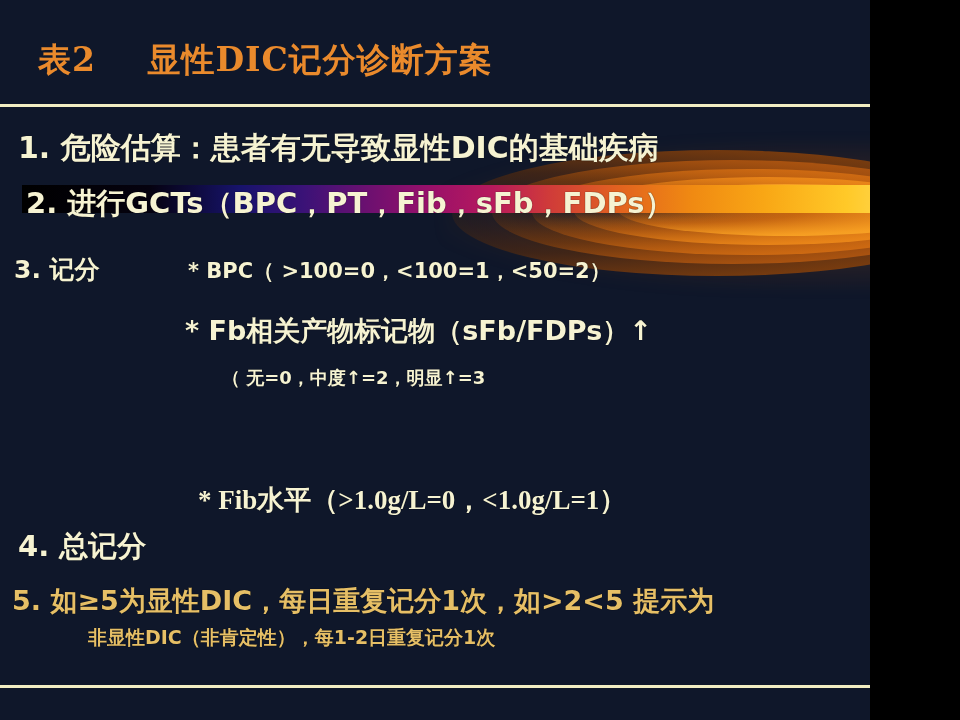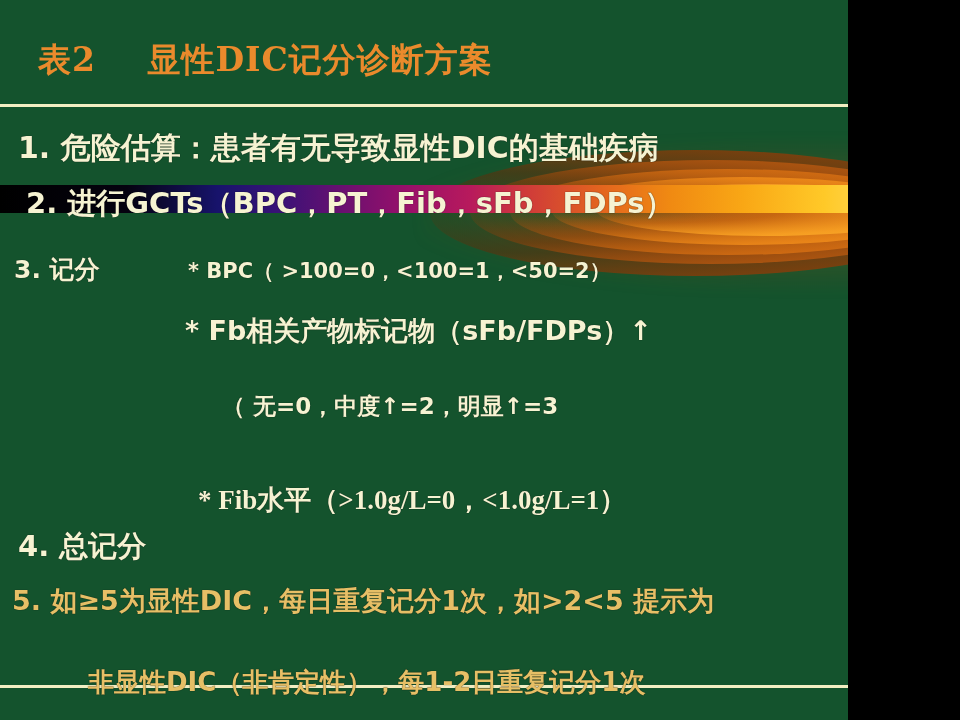--- a/index.html
+++ b/index.html
@@ -4,23 +4,24 @@
 <style>
   html, body {
     margin: 0;
     padding: 0;
     background: #000;
   }
   #slide {
     position: relative;
     width: 848px;
     height: 720px;
-    background: #14532d;
+    background: #0f172a;
     overflow: hidden;
     font-family: "DejaVu Sans", sans-serif;
+    padding-left: 22px;
   }
 
   
   .deco-layer {
     position: absolute;
     pointer-events: none;
   }
   .deco-ellipse {
     position: absolute;
     border-radius: 50%;
@@ -97,31 +98,31 @@
     font-family: "DejaVu Sans", sans-serif;
     font-weight: bold;
     color: #f6f3d2;
     text-shadow: 0 0 1px rgba(0,0,0,0.9);
   }
   .l1  { left: 18px;  top: 128px; font-size: 30px; letter-spacing: 0px; text-align: center; }
   .l2  { left: 26px;  top: 184px; font-size: 29px; letter-spacing: 0px; }
   .l3a { left: 14px;  top: 253px; font-size: 25px; }
   .l3b { left: 188px; top: 257px; font-size: 21px; }
   .l4  { left: 185px; top: 313px; font-size: 27px; }
-  .l5  { left: 222px; top: 391px; font-size: 23px; }
+  .l5  { left: 222px; top: 366px; font-size: 18px; }
   .l6  { left: 188px; top: 419px; font-size: 27px; }
   .l7  { left: 198px; top: 482px; font-size: 27px; font-family: Liberation Serif, serif; }
   .l8  { left: 18px;  top: 527px; font-size: 29px; }
 
   .gold {
     color: #e6bf66;
     text-align: right;
   }
   .l9  { left: 12px;  top: 583px; font-size: 27px; }
-  .l10 { left: 88px;  top: 625px; font-size: 26px; margin-top: 40px; }
+  .l10 { left: 88px;  top: 625px; font-size: 19px; }
 
   
   .clip-mark {
     position: absolute;
     width: 14px;
     height: 34px;
     overflow: hidden;
     color: #f6f3d2;
     font-family: "DejaVu Sans", sans-serif;
     font-weight: bold;

